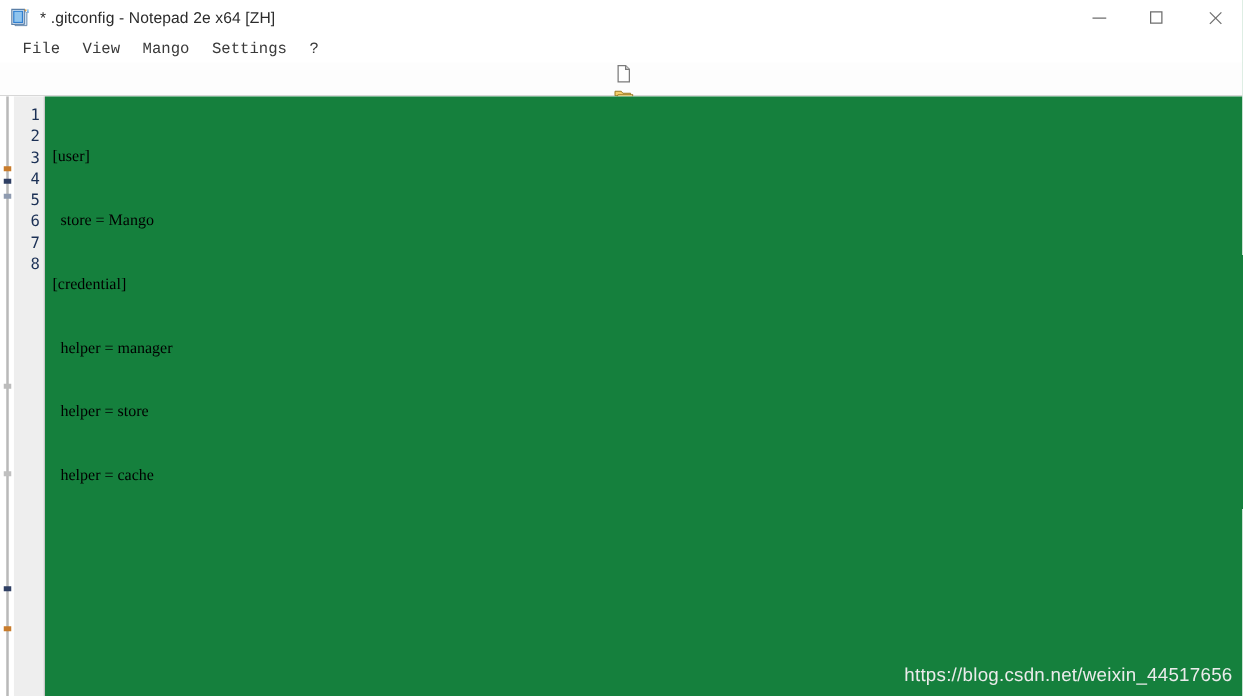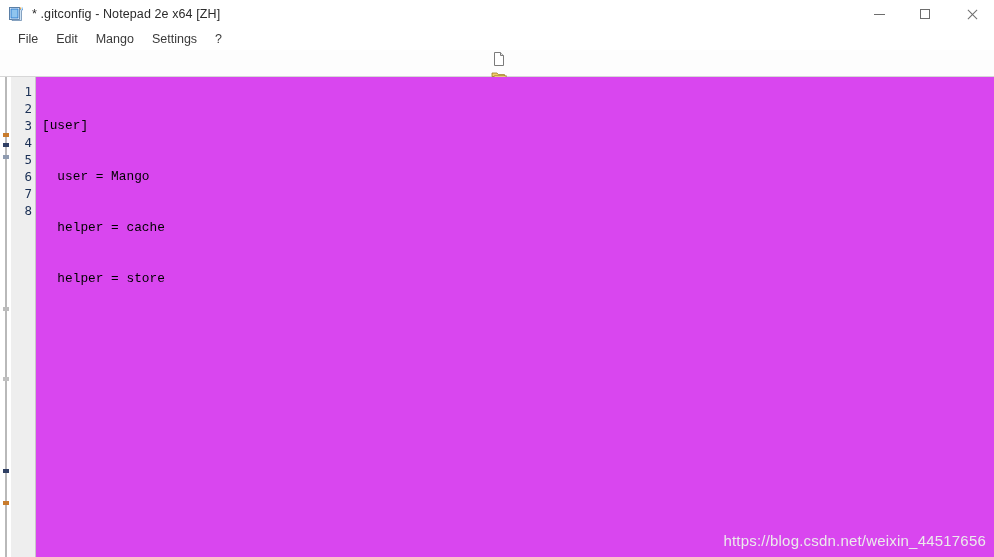--- a/index.html
+++ b/index.html
@@ -95,20 +95,21 @@
   .glyph-close:after  { transform: rotate(-45deg); }
 
   
   .menubar {
     height: 22px;
     min-height: 22px;
     background: #ffffff;
     display: flex;
     align-items: center;
     padding-left: 9px;
+    font-family: Liberation Mono, monospace;
   }
   .menu-item {
     font-size: 12.5px;
     color: #3a3a3a;
     padding: 2px 9px 3px 9px;
     cursor: default;
     white-space: nowrap;
   }
 
   
@@ -185,24 +186,24 @@
     line-height: 17px;
     color: #1b3055;
     text-align: right;
     padding-right: 3px;
     user-select: none;
   }
   .gutter div { height: 17px; }
 
   .code {
     flex: 1;
-    background: #d946ef;
+    background: #15803d;
     padding-top: 6px;
     padding-left: 6px;
-    font-family: Liberation Mono, monospace;
+    font-family: Liberation Serif, serif;
     font-size: 12.8px;
     line-height: 17px;
     color: #000000;
     white-space: pre;
     overflow: hidden;
     position: relative;
     cursor: text;
   }
   .code .ln { height: 17px; }
 
@@ -247,21 +248,21 @@
         <span class="glyph-max"></span>
       </div>
       <div class="win-btn close">
         <span class="glyph-close"></span>
       </div>
     </div>
   </div>
 
   <div class="menubar">
     <div class="menu-item">File</div>
-    <div class="menu-item">Edit</div>
+    <div class="menu-item">View</div>
     <div class="menu-item">Mango</div>
     <div class="menu-item">Settings</div>
     <div class="menu-item">?</div>
   </div>
 
   <div class="toolbar">
 
     <div class="tb-btn">
       <span>
         <svg width="16" height="16" viewBox="0 0 16 16">
@@ -492,22 +493,24 @@
       <div>3</div>
       <div>4</div>
       <div>5</div>
       <div>6</div>
       <div>7</div>
       <div>8</div>
     </div>
 
     <div class="code">
       <div class="ln">[user]</div>
-      <div class="ln">  user = Mango</div>
+      <div class="ln">  store = Mango</div>
+      <div class="ln">[credential]</div>
+      <div class="ln">  helper = manager</div>
+      <div class="ln">  helper = store</div>
       <div class="ln">  helper = cache</div>
-      <div class="ln">  helper = store</div>
       <div class="ln"></div>
     </div>
 
     <div class="watermark">https://blog.csdn.net/weixin_44517656</div>
   </div>
 
 </div>
 
 </body></html>

